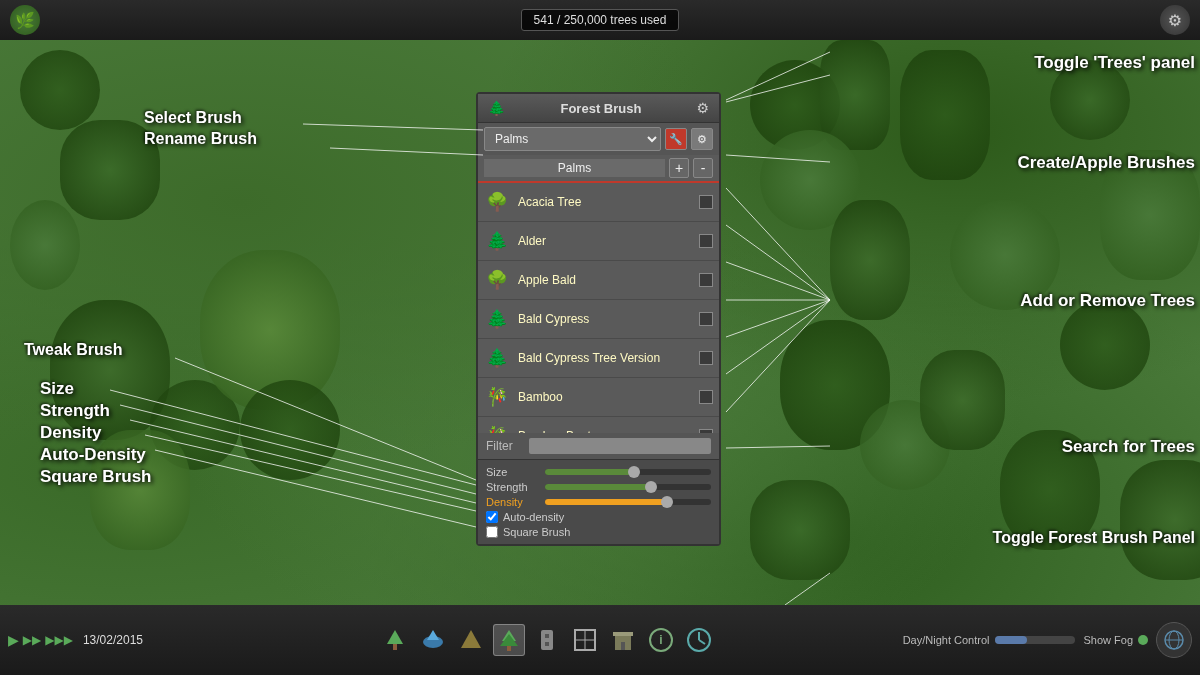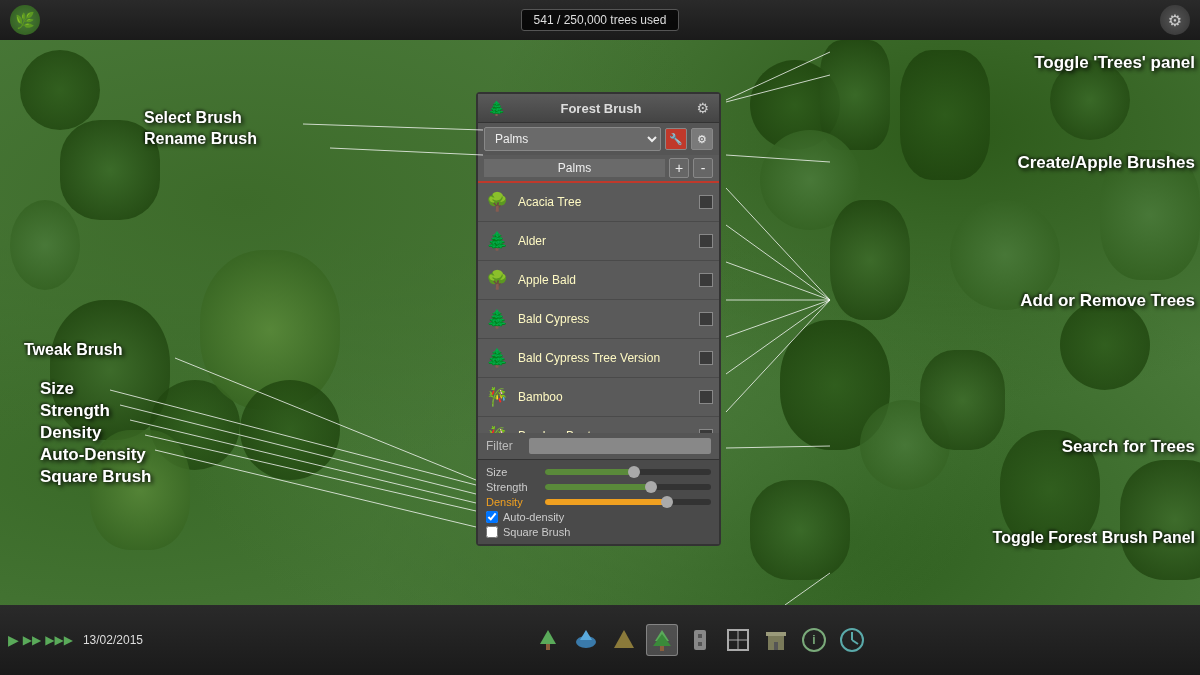--- a/index.html
+++ b/index.html
@@ -700,15 +700,34 @@
     </div>
     <div class="toolbar-icon">
       <svg width="28" height="28" viewBox="0 0 28 28">
         <circle cx="14" cy="14" r="11" fill="none" stroke="#5aaaaa" stroke-width="2"></circle>
         <line x1="14" y1="14" x2="14" y2="6" stroke="#5aaaaa" stroke-width="2"></line>
         <line x1="14" y1="14" x2="20" y2="18" stroke="#5aaaaa" stroke-width="2"></line>
       </svg>
     </div>
   </div>
 
+  <div class="taskbar-right">
+    <div class="day-night-ctrl">
+      <span class="ctrl-label">Day/Night Control</span>
+      <div class="ctrl-slider">
+        <div style="height:100%;width:40%;background:#5a7aaa;border-radius:4px;"></div>
+      </div>
+    </div>
+    <div class="show-fog">
+      <span class="ctrl-label">Show Fog</span>
+      <div class="fog-dot"></div>
+    </div>
+    <div style="width:36px;height:36px;background:#333;border-radius:50%;border:1px solid #555;display:flex;align-items:center;justify-content:center;cursor:pointer;">
+      <svg width="22" height="22" viewBox="0 0 22 22">
+        <circle cx="11" cy="11" r="9" fill="none" stroke="#5a8aaa" stroke-width="1.5"></circle>
+        <ellipse cx="11" cy="11" rx="5" ry="9" fill="none" stroke="#5a8aaa" stroke-width="1"></ellipse>
+        <line x1="2" y1="11" x2="20" y2="11" stroke="#5a8aaa" stroke-width="1"></line>
+      </svg>
+    </div>
+  </div>
 </div>
 
 <div class="vgtimes-badge">VGTimes</div>
 
 </body></html>

